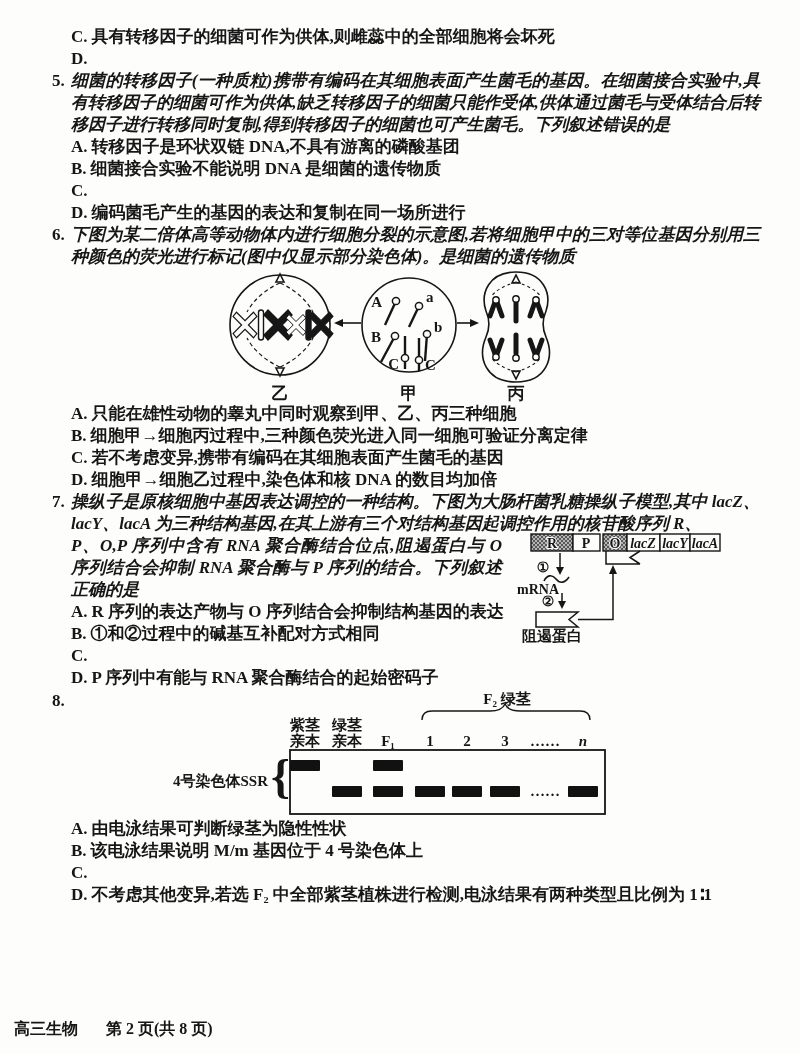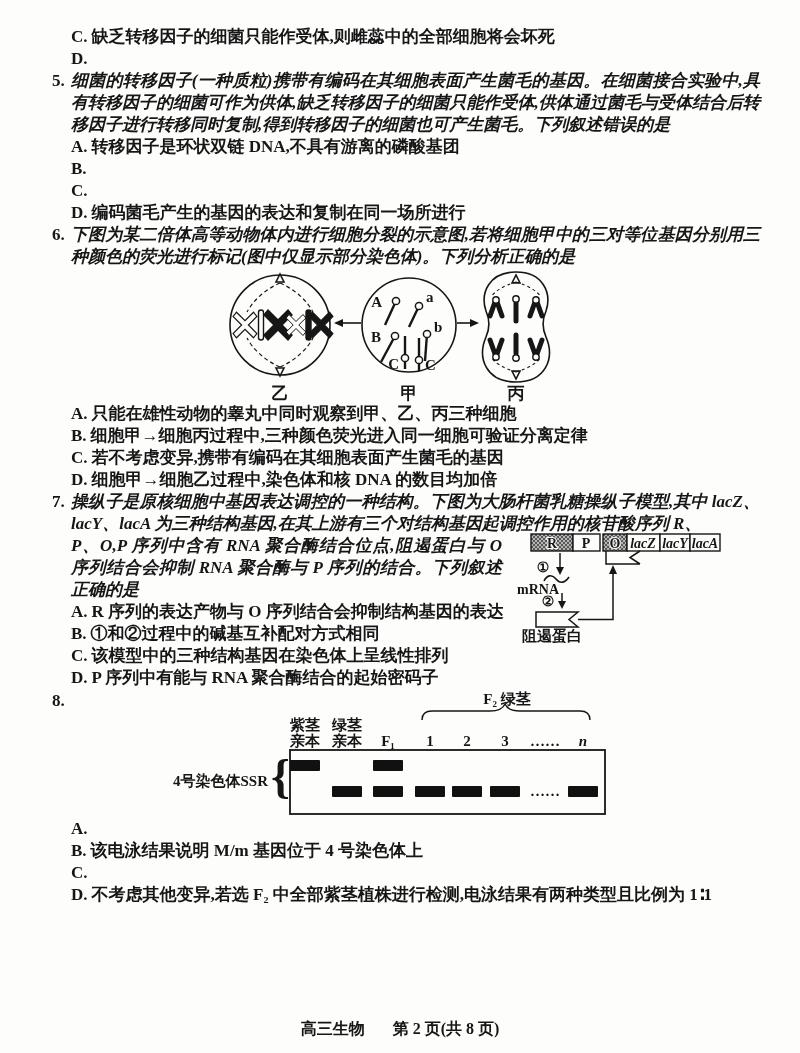--- a/index.html
+++ b/index.html
@@ -25,62 +25,63 @@
   .q4opts{margin-left:17px;}
   svg{display:block;}
   svg text{font-family:"Liberation Serif","DejaVu Serif",serif;font-weight:600;}
   .q6fig{margin:0 0 0 112px;}
   .q8fig{margin:1px 0 2px 79px;}
   .q7wrap{position:relative;}
   .q7narrow{margin-right:258px;text-align:justify;}
   .q7fig{position:absolute;top:40px;right:34px;width:210px;height:112px;}
   .footer{
     position:absolute;left:0;bottom:13px;width:100%;
-    text-align:center;font-size:16px;
+    font-size:16px;
   }
   .footer span{margin:0 14px;}
   .ital{font-style:italic;}
 </style>
 </head>
 <body>
 
 <div class="page">
 
   <div class="q4opts">
     <div class="opt">
       <span class="lbl">C.</span>
-      <span>缺乏转移因子的细菌只能作受体,则雌蕊中的全部细胞将会坏死</span>
+      <span>具有转移因子的细菌可作为供体,则雌蕊中的全部细胞将会坏死</span>
     </div>
     <div class="opt">
       <span class="lbl">D.</span>
     </div>
   </div>
 
   <div class="q">
     <span class="qnum">5.</span>
     <div class="stem">细菌的转移因子(一种质粒)携带有编码在其细胞表面产生菌毛的基因。在细菌接合实验中,具有转移因子的细菌可作为供体,缺乏转移因子的细菌只能作受体,供体通过菌毛与受体结合后转移因子进行转移同时复制,得到转移因子的细菌也可产生菌毛。下列叙述错误的是</div>
     <div class="opt">
         <span class="lbl">A.</span>
         <span>转移因子是环状双链 DNA,不具有游离的磷酸基团</span>
       </div>
     <div class="opt">
         <span class="lbl">B.</span>
+        <span>细菌接合实验不能说明 DNA 是细菌的遗传物质</span>
       </div>
     <div class="opt">
         <span class="lbl">C.</span>
       </div>
     <div class="opt">
         <span class="lbl">D.</span>
         <span>编码菌毛产生的基因的表达和复制在同一场所进行</span>
       </div>
   </div>
 
   <div class="q">
     <span class="qnum">6.</span>
-    <div class="stem">下图为某二倍体高等动物体内进行细胞分裂的示意图,若将细胞甲中的三对等位基因分别用三种颜色的荧光进行标记(图中仅显示部分染色体)。下列分析正确的是</div>
+    <div class="stem">下图为某二倍体高等动物体内进行细胞分裂的示意图,若将细胞甲中的三对等位基因分别用三种颜色的荧光进行标记(图中仅显示部分染色体)。是细菌的遗传物质</div>
 
     <svg class="q6fig" width="440" height="135" viewBox="0 0 440 135">
 
       <g stroke="#161616" fill="none" stroke-width="1.6">
         <circle cx="97" cy="57" r="50"></circle>
         <path d="M93,14 L101,14 L97,6 Z" fill="#fdfdfc"></path>
         <path d="M93,100 L101,100 L97,108 Z" fill="#fdfdfc"></path>
         <g stroke-width="1.2" stroke-dasharray="4,3">
           <path d="M97,15 C81,22 70,33 64,44"></path>
           <path d="M97,15 C113,22 124,33 130,44"></path>
@@ -249,21 +250,20 @@
     <div class="opt">
         <span class="lbl">A.</span>
         <span>R 序列的表达产物与 O 序列结合会抑制结构基因的表达</span>
       </div>
     <div class="opt">
         <span class="lbl">B.</span>
         <span>①和②过程中的碱基互补配对方式相同</span>
       </div>
     <div class="opt">
         <span class="lbl">C.</span>
-        <span>该模型中的三种结构基因在染色体上呈线性排列</span>
       </div>
     <div class="opt">
         <span class="lbl">D.</span>
         <span>P 序列中有能与 RNA 聚合酶结合的起始密码子</span>
       </div>
   </div>
 
   <div class="q">
     <span class="qnum">8.</span>
 
@@ -294,20 +294,21 @@
         <rect x="265" y="96" width="30" height="11" rx="1"></rect>
         <rect x="302" y="96" width="30" height="11" rx="1"></rect>
         <rect x="340" y="96" width="30" height="11" rx="1"></rect>
         <rect x="418" y="96" width="30" height="11" rx="1"></rect>
       </g>
       <text x="395" y="106" font-size="15" text-anchor="middle" fill="#161616">……</text>
     </svg>
 
     <div class="opt">
         <span class="lbl">A.</span>
+        <span>由电泳结果可判断绿茎为隐性性状</span>
       </div>
     <div class="opt">
         <span class="lbl">B.</span>
         <span>该电泳结果说明 M/m 基因位于 4 号染色体上</span>
       </div>
     <div class="opt">
         <span class="lbl">C.</span>
       </div>
     <div class="opt">
         <span class="lbl">D.</span>

